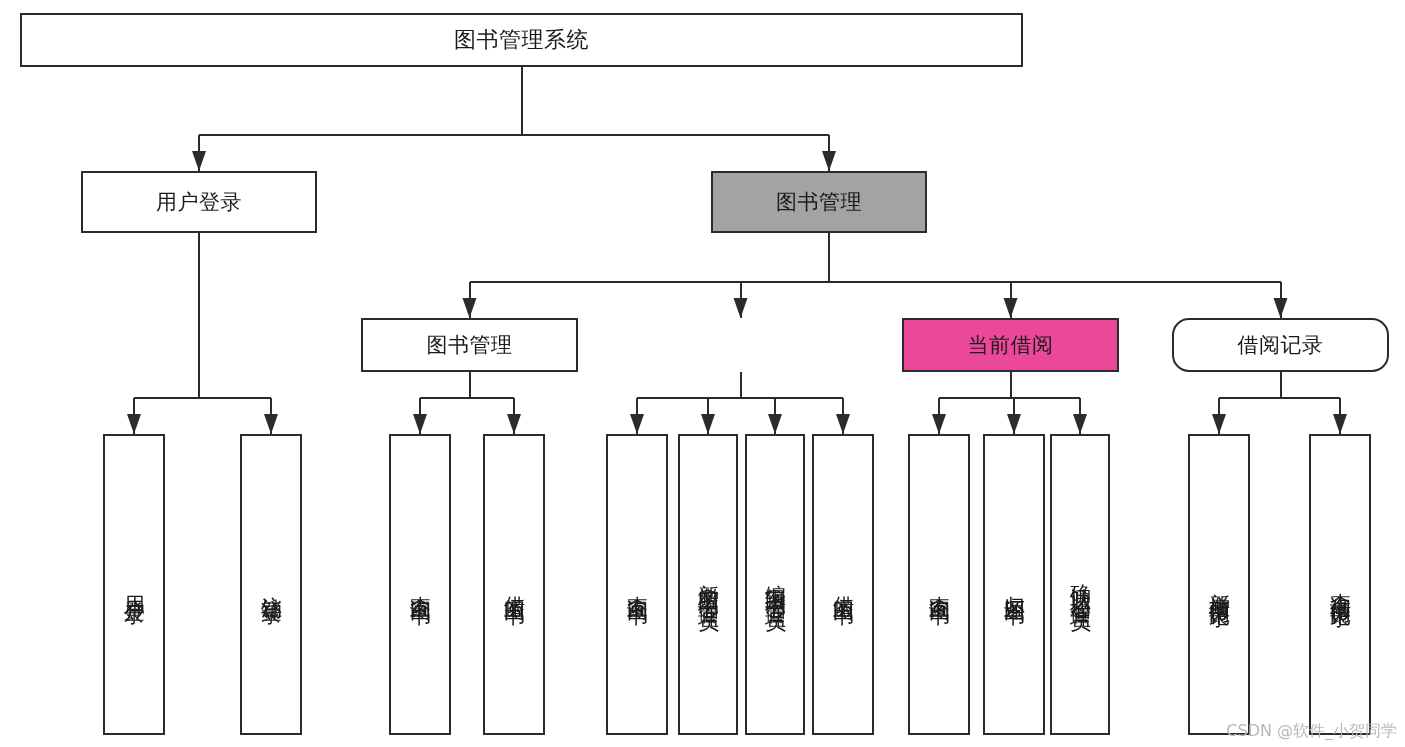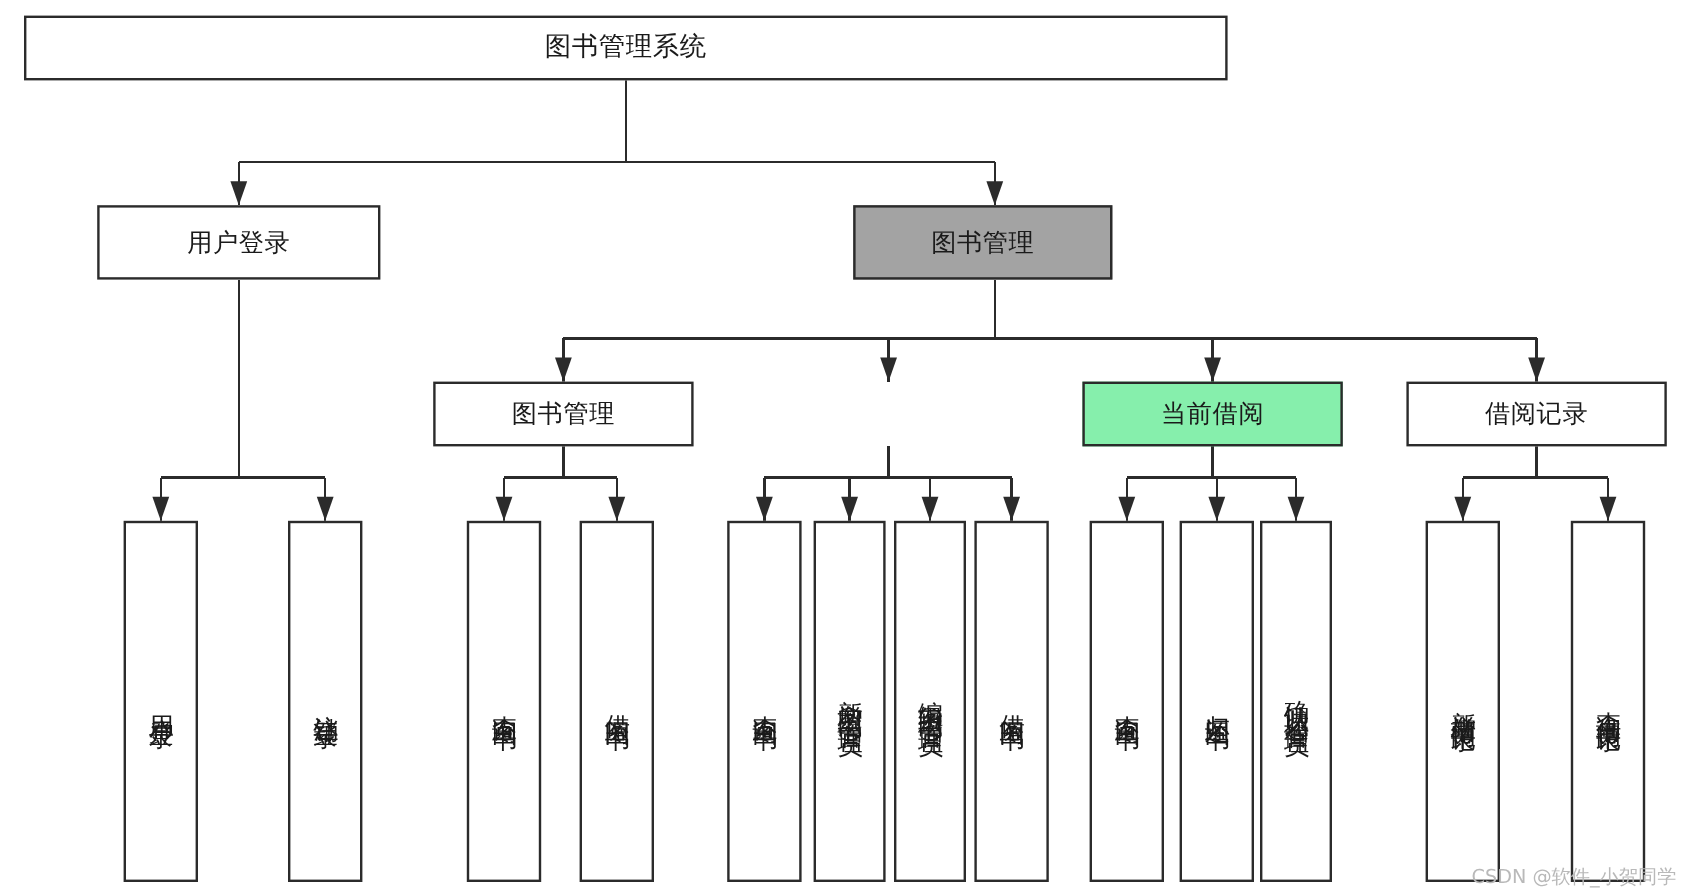--- a/index.html
+++ b/index.html
@@ -145,24 +145,24 @@
     </div>
     <div class="node horiz" style="left: 81px; top: 171px; width: 236px; height: 62px; border-color: rgb(43, 43, 43); background: rgb(255, 255, 255);">
       <span class="label" style="color: rgb(26, 26, 26);">用户登录</span>
     </div>
     <div class="node horiz" style="left: 711px; top: 171px; width: 216px; height: 62px; border-color: rgb(43, 43, 43); background: #a3a3a3;">
       <span class="label" style="color: rgb(26, 26, 26);">图书管理</span>
     </div>
     <div class="node horiz" style="left: 361px; top: 318px; width: 217px; height: 54px; border-color: rgb(43, 43, 43); background: rgb(255, 255, 255);">
       <span class="label" style="color: rgb(26, 26, 26);">图书管理</span>
     </div>
-    <div class="node horiz" style="left: 902px; top: 318px; width: 217px; height: 54px; border-color: rgb(43, 43, 43); background: #86efac;">
+    <div class="node horiz" style="left: 902px; top: 318px; width: 217px; height: 54px; border-color: rgb(43, 43, 43); background: #ec4899;">
       <span class="label" style="color: rgb(26, 26, 26);">当前借阅</span>
     </div>
-    <div class="node horiz" style="left: 1172px; top: 318px; width: 217px; height: 54px; border-color: rgb(43, 43, 43); background: rgb(255, 255, 255);">
+    <div class="node horiz" style="left: 1172px; top: 318px; width: 217px; height: 54px; border-color: rgb(43, 43, 43); background: rgb(255, 255, 255); border-radius: 17px;">
       <span class="label" style="color: rgb(26, 26, 26);">借阅记录</span>
     </div>
     <div class="node vert" style="left: 103px; top: 434px; width: 62px; height: 301px; border-color: rgb(43, 43, 43); background: rgb(255, 255, 255);">
       <span class="label" style="color: rgb(26, 26, 26);">用户登录</span>
     </div>
     <div class="node vert" style="left: 240px; top: 434px; width: 62px; height: 301px; border-color: rgb(43, 43, 43); background: rgb(255, 255, 255);">
       <span class="label" style="color: rgb(26, 26, 26);">注销登录</span>
     </div>
     <div class="node vert" style="left: 389px; top: 434px; width: 62px; height: 301px; border-color: rgb(43, 43, 43); background: rgb(255, 255, 255);">
       <span class="label" style="color: rgb(26, 26, 26);">查询图书</span>

